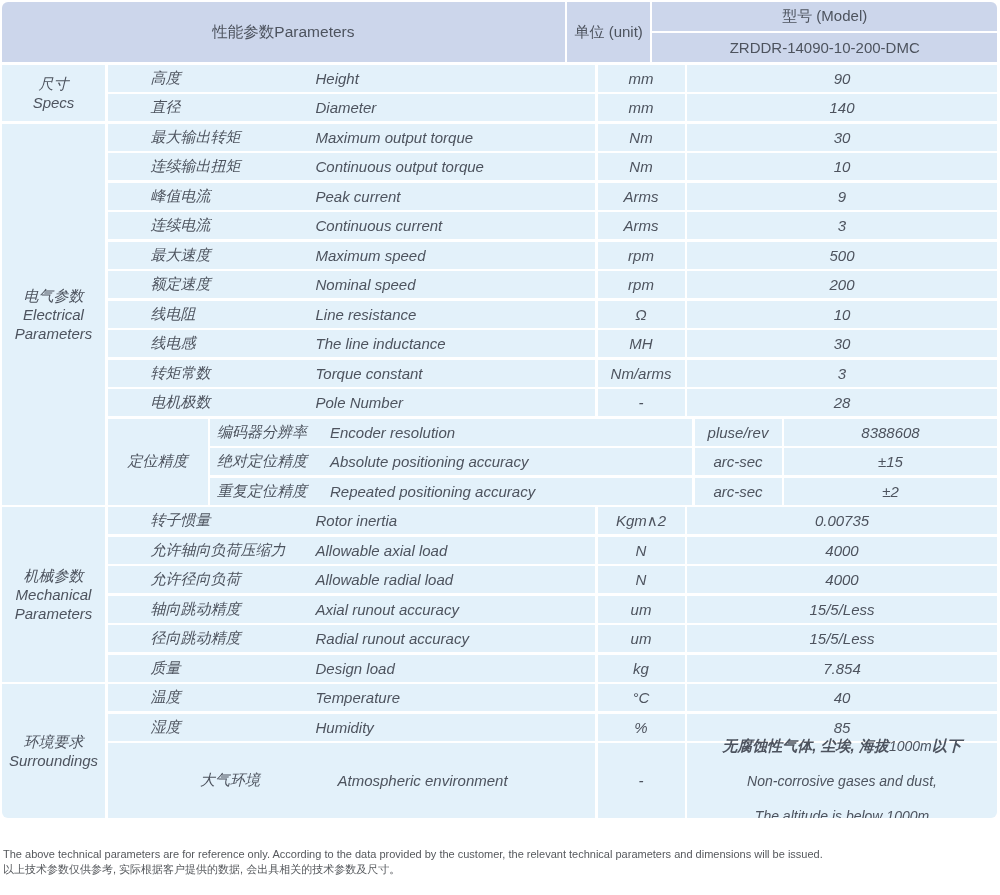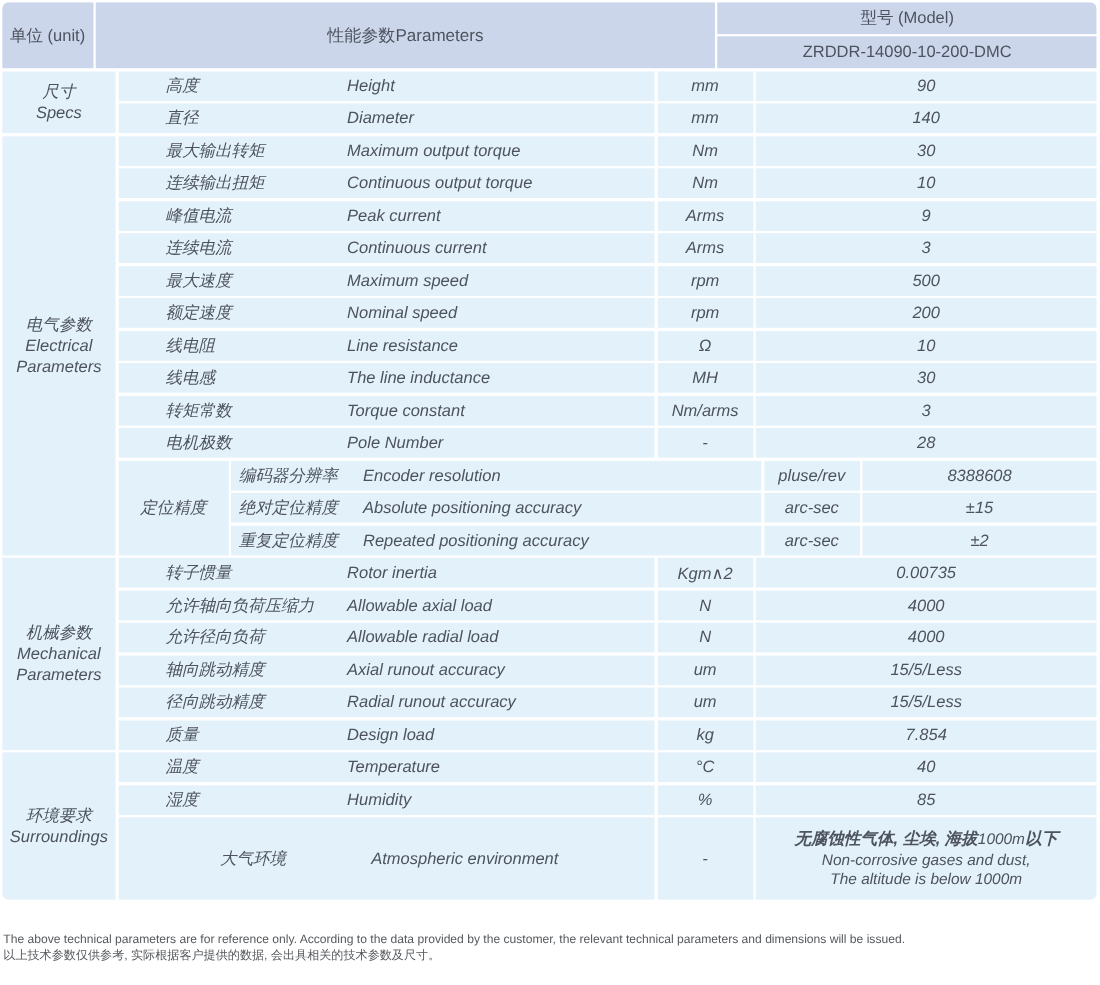--- a/index.html
+++ b/index.html
@@ -36,39 +36,39 @@
   }
   .sec-rows{flex:1;display:flex;flex-direction:column;gap:var(--gap);font-style:italic;}
   .row{display:flex;gap:var(--gap);height:var(--rh);flex:none;}
   .row.tall{height:75px;}
   .lbl{width:487.5px;flex:none;}
   .cn{width:201px;padding-left:43px;box-sizing:border-box;font-size:15px;flex:none;}
   .cn.center{padding-left:0;text-align:center;margin-left:22px;}
   .en{flex:1;padding-left:7px;box-sizing:border-box;font-size:15px;}
   .unit{width:87px;flex:none;justify-content:center;font-size:15px;}
   .val{flex:1;justify-content:center;font-size:15px;text-align:center;}
-  .val.multi{flex-direction:column;line-height:18px;font-size:14px;}
+  .val.multi{flex-direction:column;line-height:18px;font-size:14px;gap:17px;}
   .vline{white-space:nowrap;}
   .vline .bold{font-weight:700;font-size:15px;}
   
   .subgroup{display:flex;gap:var(--gap);flex:none;}
   .sub-label{width:100px;flex:none;justify-content:center;font-size:15px;text-align:right;}
   .sub-rows{flex:1;display:flex;flex-direction:column;gap:var(--gap);}
   .sub-rows .lbl{width:482px;}
   .sub-rows .cn{width:113px;padding-left:7px;}
   
   .footer{position:absolute;left:3px;top:847px;font-size:11px;line-height:14.5px;color:#55585c;}
 </style>
 </head>
 <body>
 
 <div class="tbl">
   <div class="hdr-row">
+    <div class="cell hdr-params">性能参数Parameters</div>
     <div class="cell hdr-unit">单位 (unit)</div>
-    <div class="cell hdr-params">性能参数Parameters</div>
     <div class="hdr-model">
       <div class="cell">型号 (Model)</div>
       <div class="cell">ZRDDR-14090-10-200-DMC</div>
     </div>
   </div>
 
   <div id="sections" style="display:flex;flex-direction:column;gap:var(--gap);">
       <div class="section">
         <div class="cell sec-label">
           <div class="sec-line">尺寸</div>

